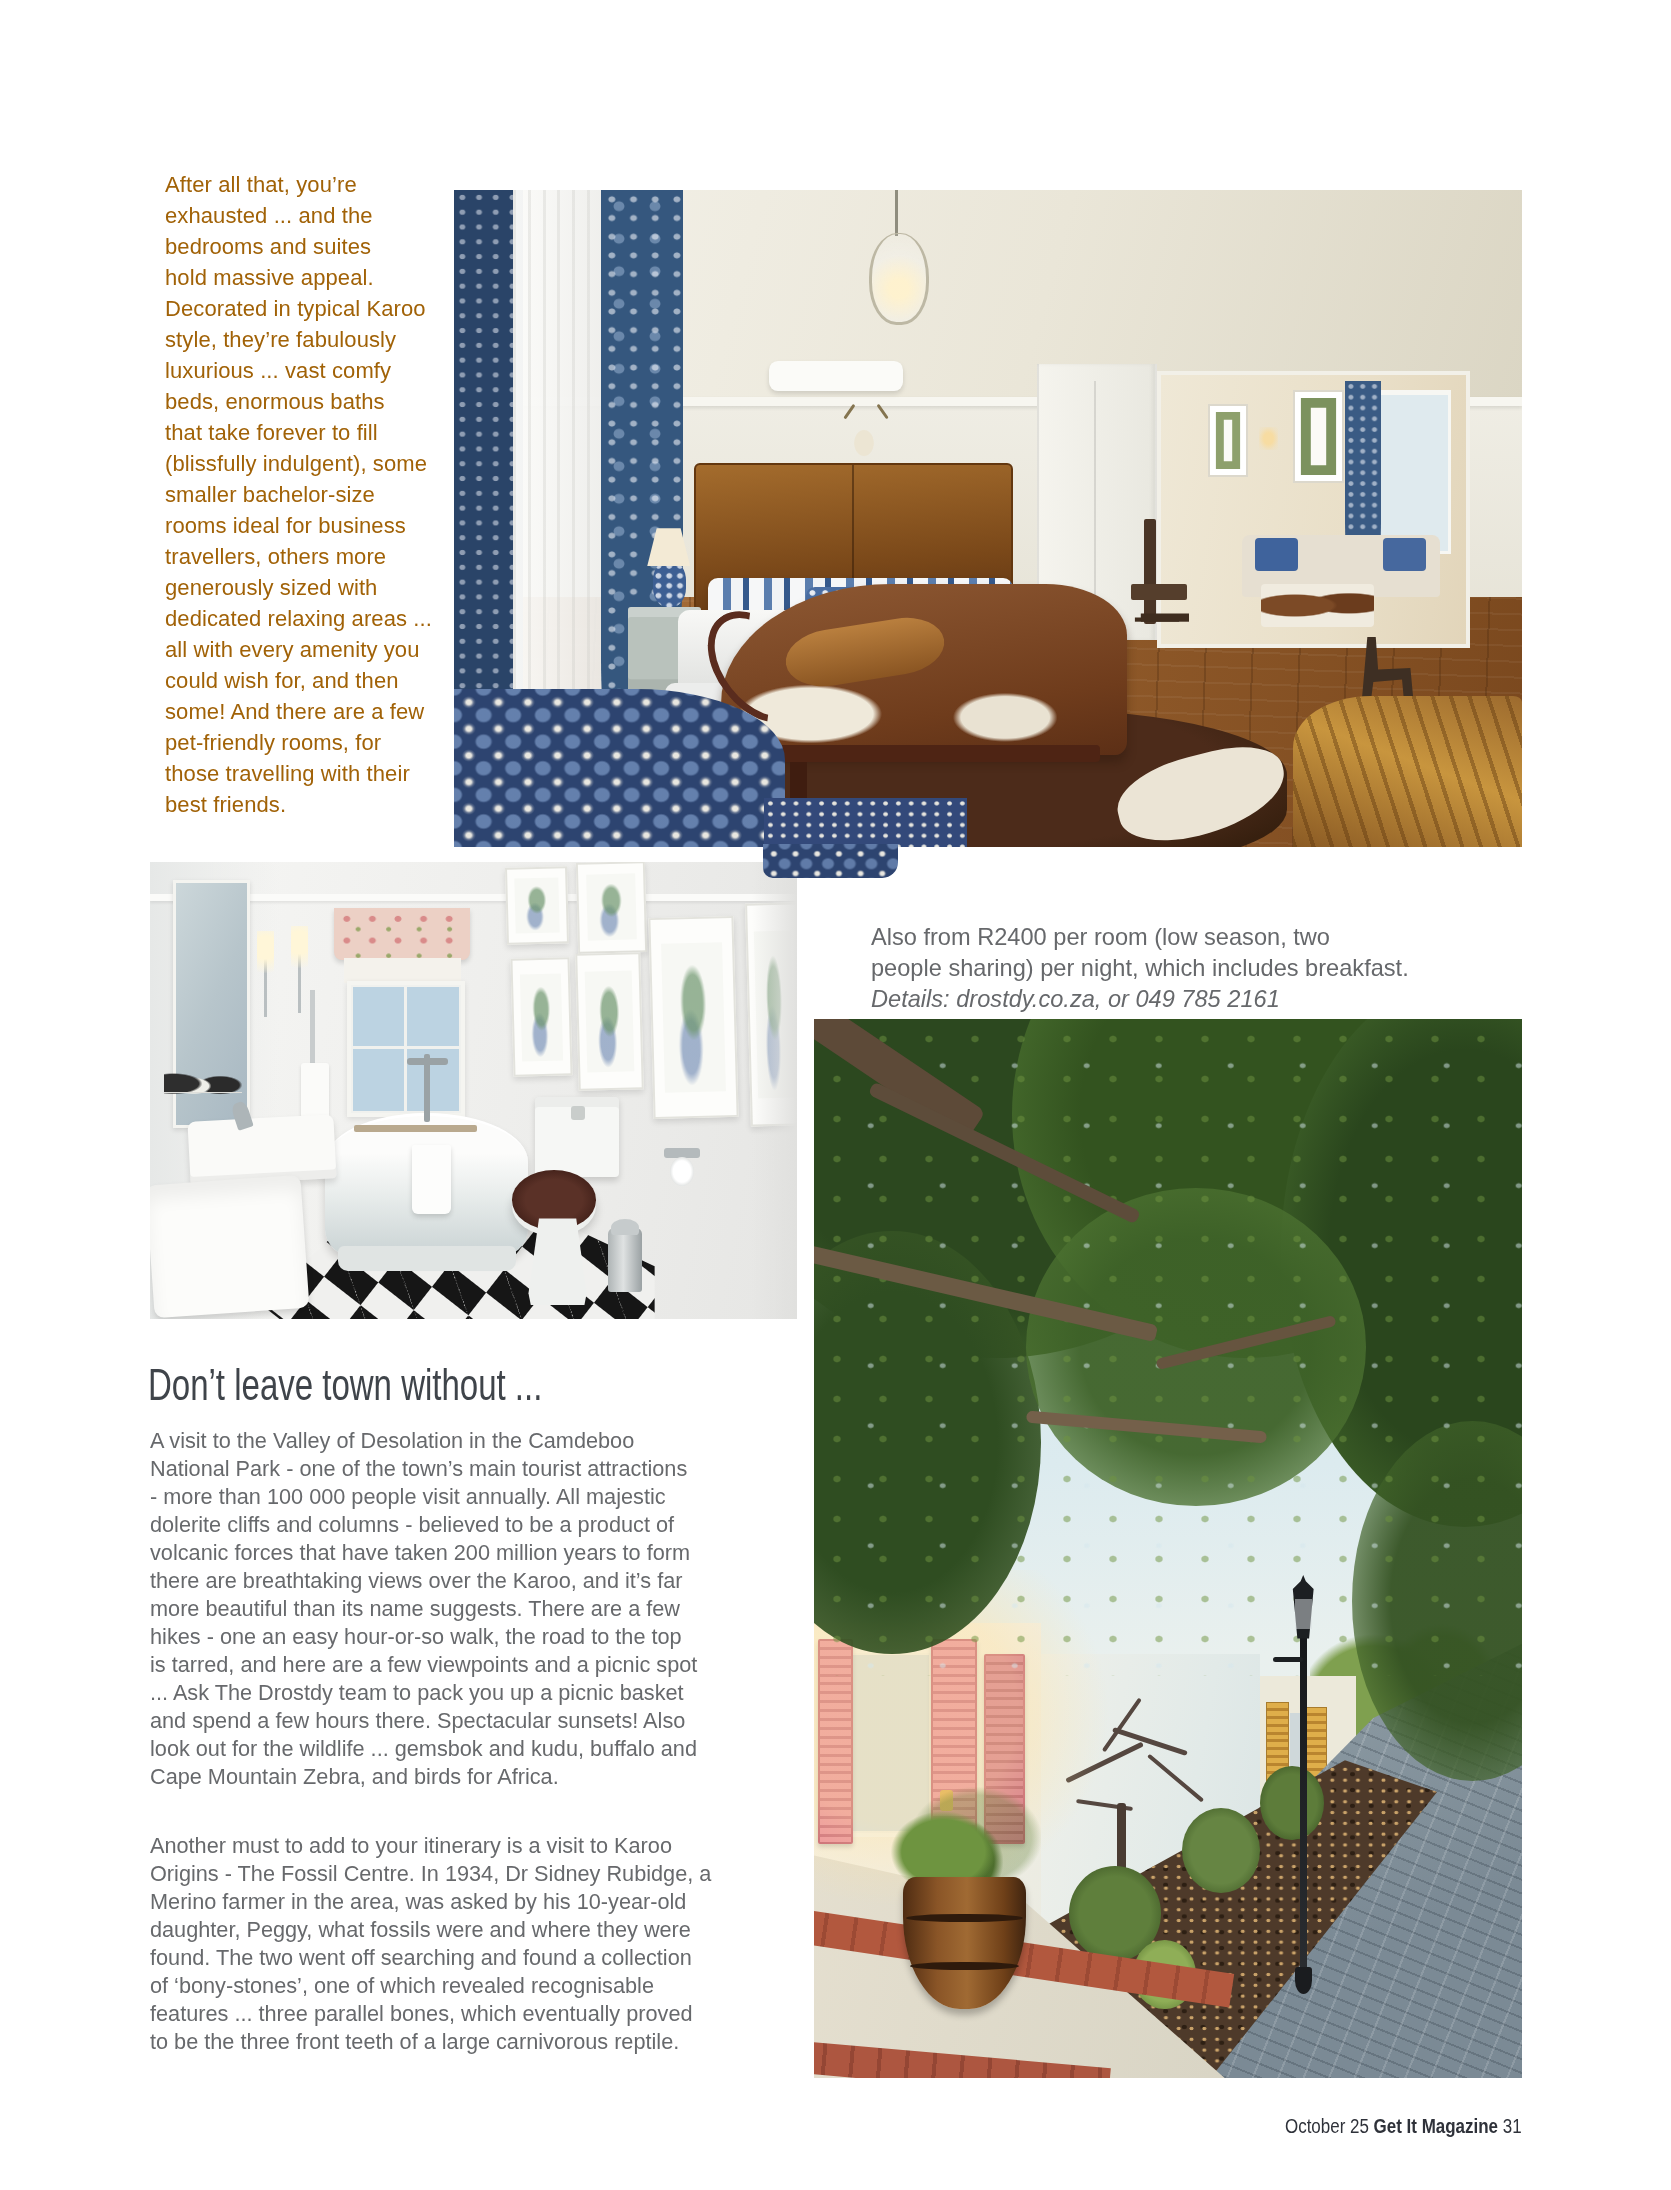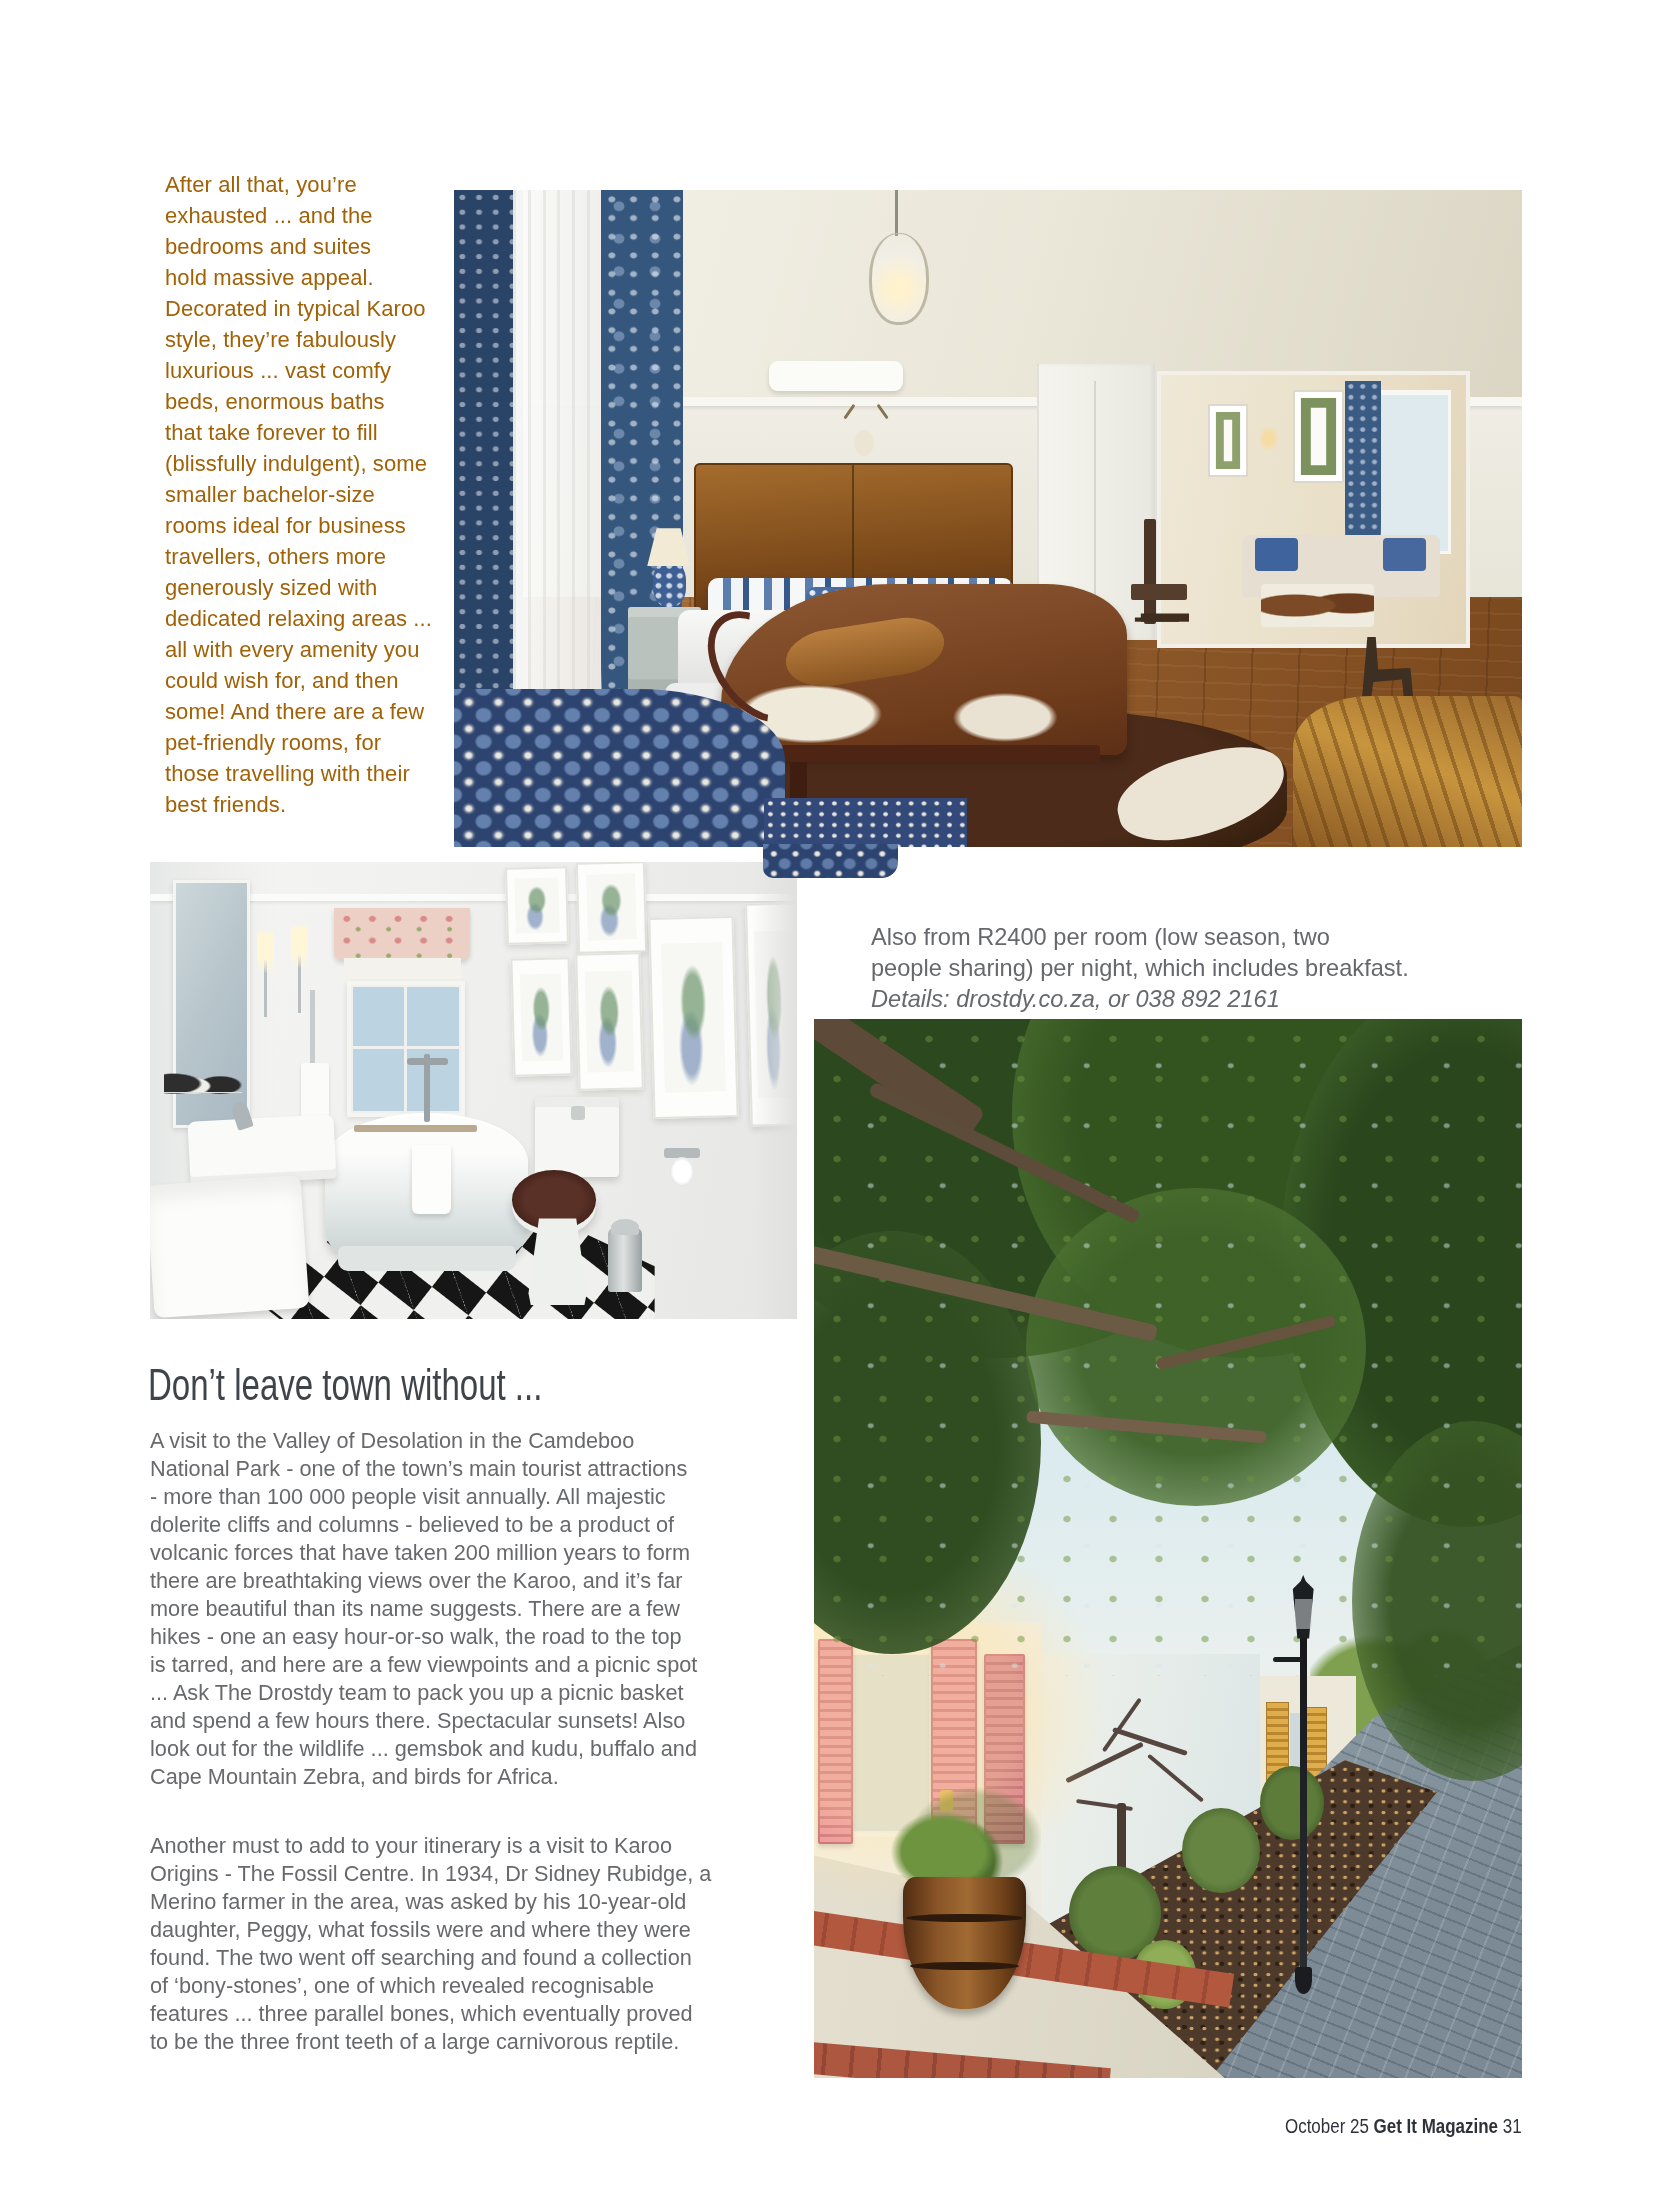--- a/index.html
+++ b/index.html
@@ -415,21 +415,21 @@
     <div class="ba-toiletbase"></div>
     <div class="ba-bin"></div>
     <div class="ba-tp"></div>
     <div class="ba-tproll"></div>
     <div class="ba-rightshade"></div>
   </div>
 
   <div class="abs rooms-note">
     <span>Also from R2400 per room (low season, two
 people sharing) per night, which includes breakfast.</span>
-    <span class="details">Details: drostdy.co.za, or 038 892 2161</span>
+    <span class="details">Details: drostdy.co.za, or 049 785 2161</span>
   </div>
 
   <div class="photo" id="street">
     <div class="st-sky"></div>
     <div class="st-fartrees"></div>
     <div class="st-bldg-left"></div>
     <div class="st-window-l"></div>
     <div class="st-shutter st-sh1"></div>
     <div class="st-shutter st-sh2"></div>
     <div class="st-shutter st-sh3"></div>

